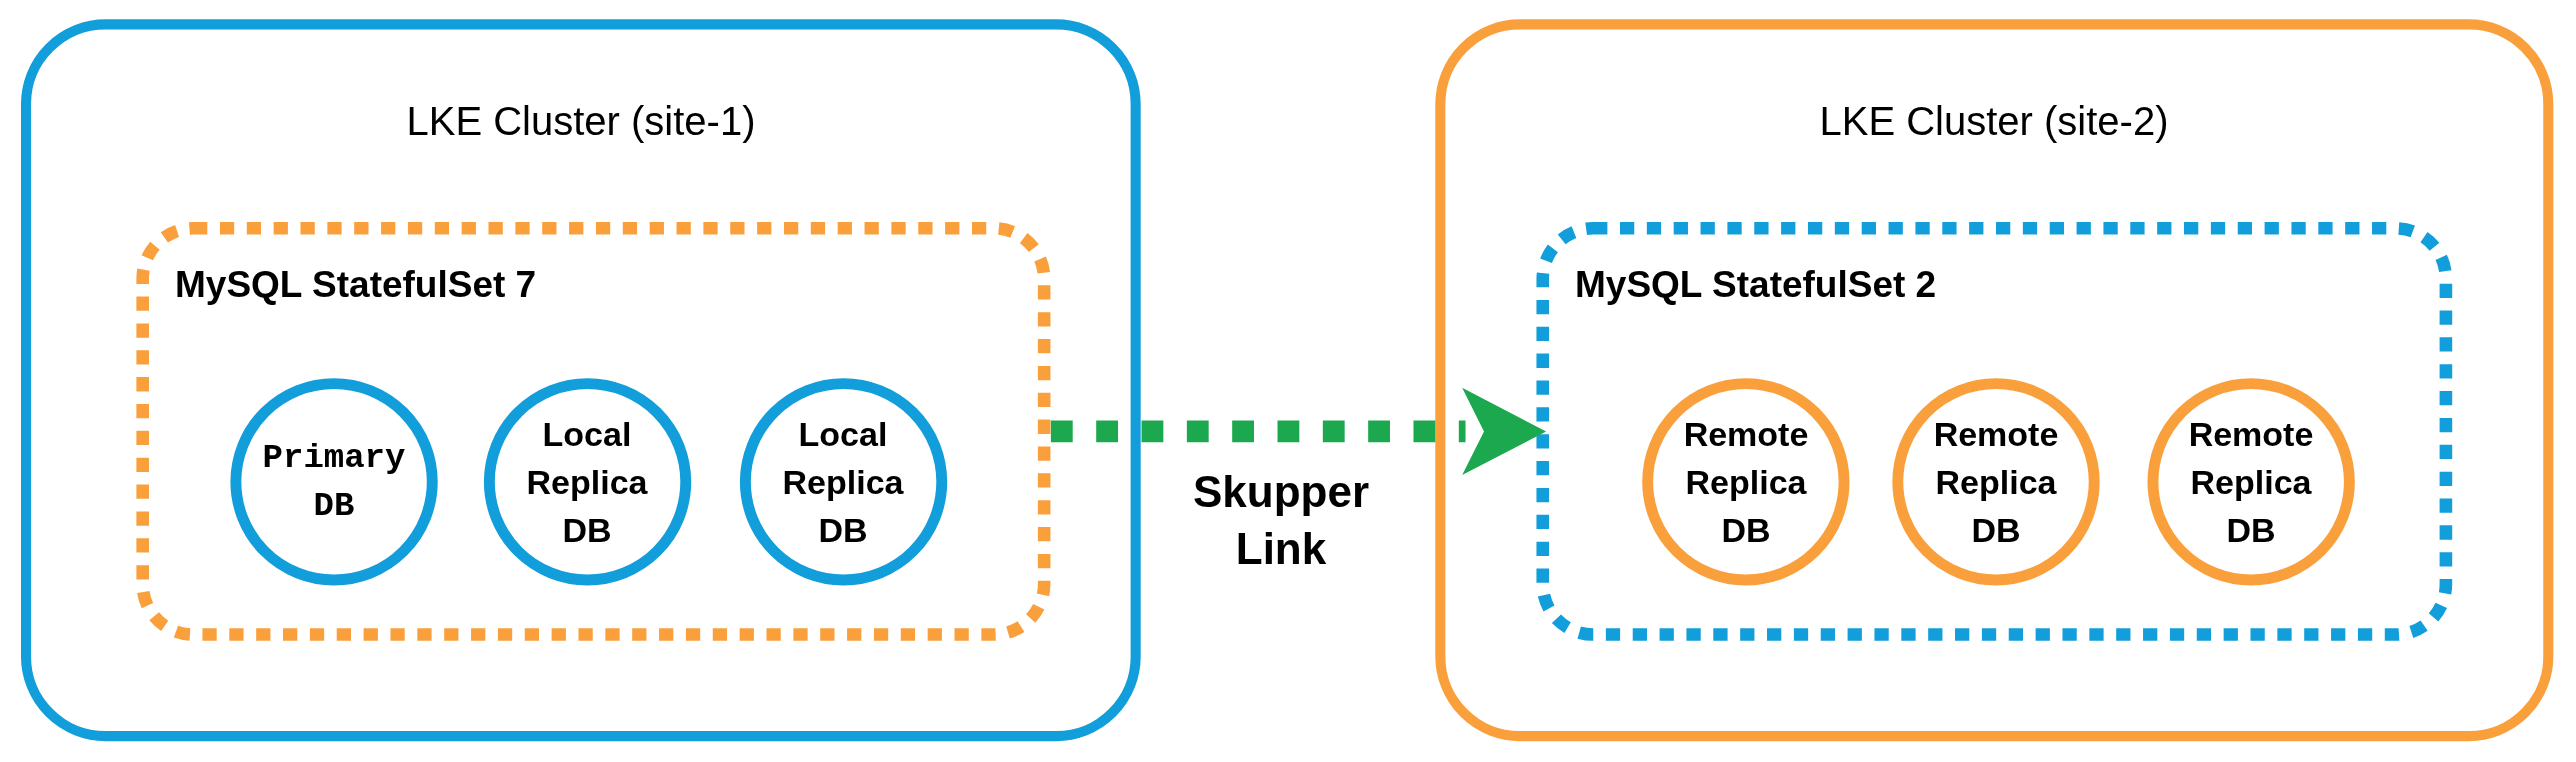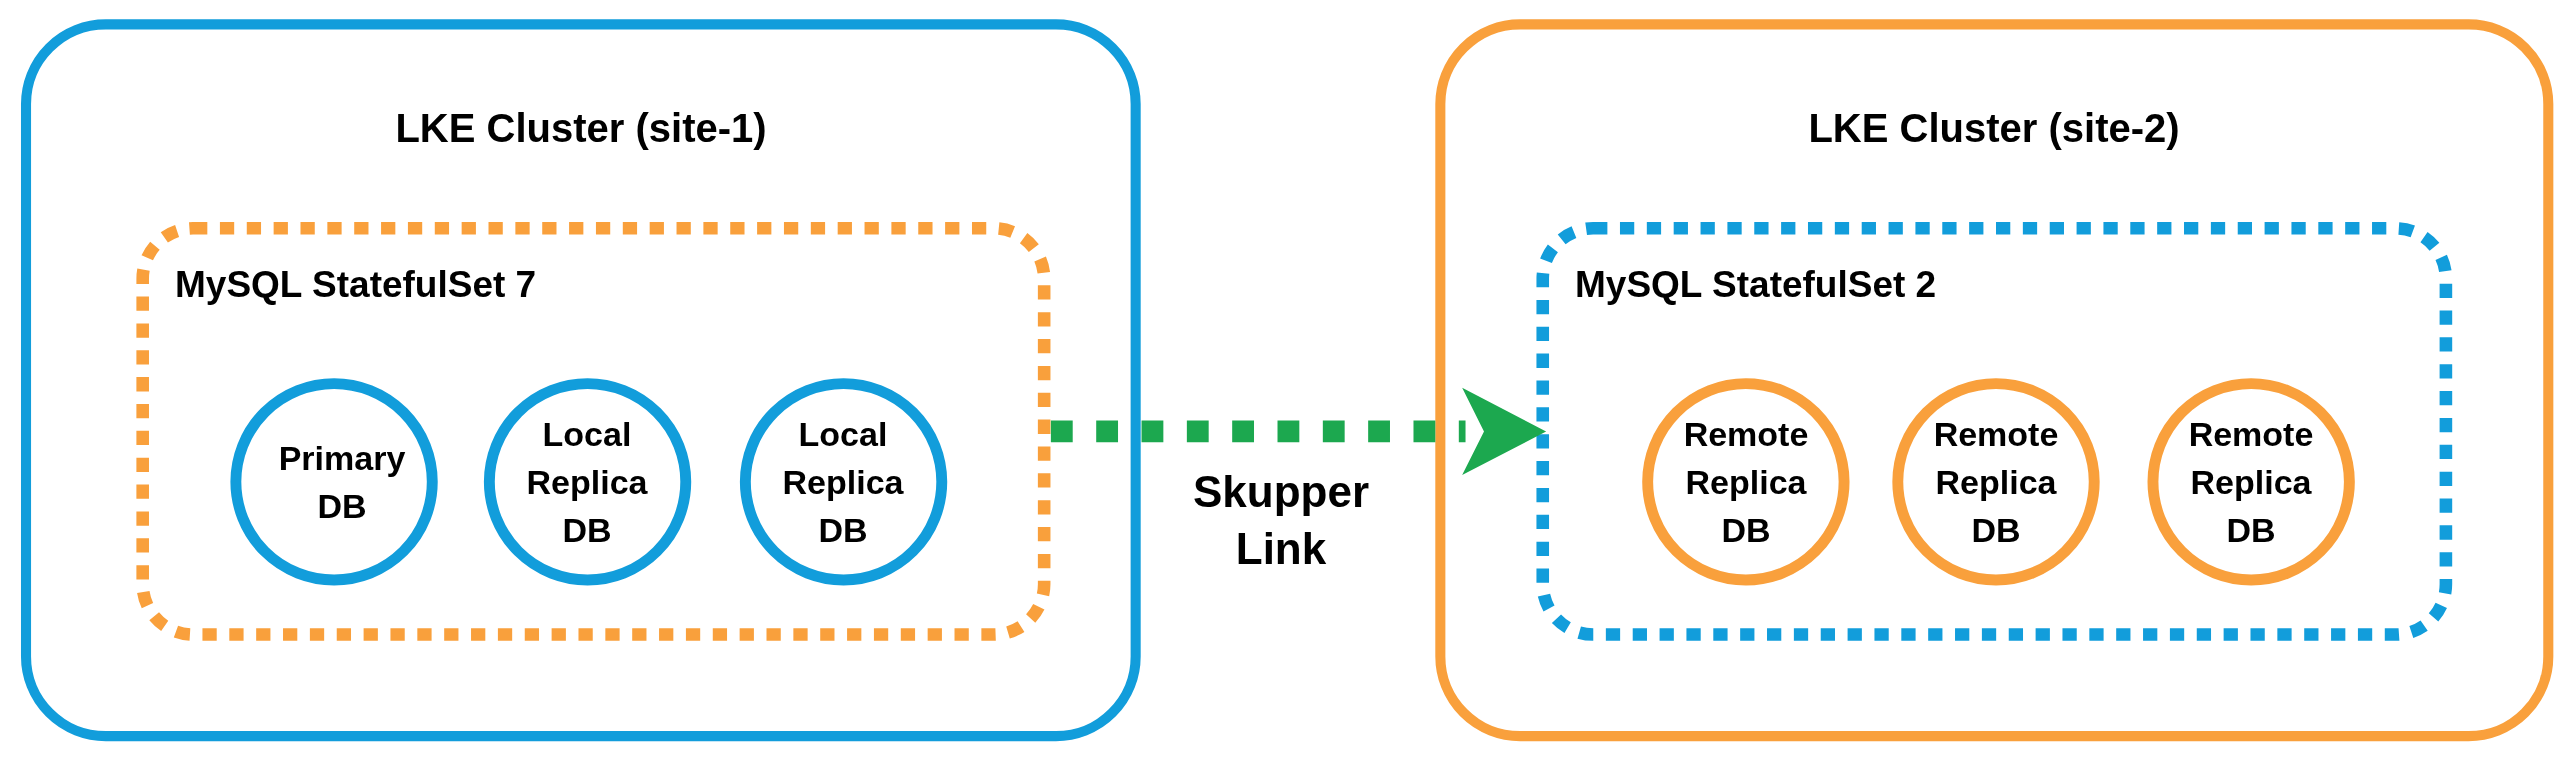--- a/index.html
+++ b/index.html
@@ -18,24 +18,24 @@
   }
   svg.shapes {
     position: absolute;
     left: 0;
     top: 0;
     width: 2576px;
     height: 763px;
   }
   .cluster-title {
     position: absolute;
-    top: 106px;
+    top: 99px;
     text-align: center;
     font-size: 40px;
-    font-weight: bold;
+    font-weight: normal;
     letter-spacing: 0px;
   }
   .cluster-title.site1 { left: 26px;   width: 1110px; }
   .cluster-title.site2 { left: 1440px; width: 1108px; text-align: center; }
   .ss-label {
     position: absolute;
     top: 264px;
     font-size: 37px;
     font-weight: bold;
     white-space: nowrap;
@@ -50,21 +50,21 @@
     display: flex;
     align-items: center;
     justify-content: center;
     text-align: center;
     font-size: 34px;
     font-weight: bold;
     line-height: 1.42;
     white-space: pre-line;
     border-radius: 50%;
   }
-  .pod-label.p1 { left: 244px; }
+  .pod-label.p1 { left: 236px; font-family: Liberation Mono, monospace; }
   .pod-label.p2 { left: 489px; }
   .pod-label.p3 { left: 745px; }
   .pod-label.p4 { left: 1648px; }
   .pod-label.p5 { left: 1898px; }
   .pod-label.p6 { left: 2153px; }
   .link-label {
     position: absolute;
     left: 1113px;
     top: 463px;
     width: 336px;

